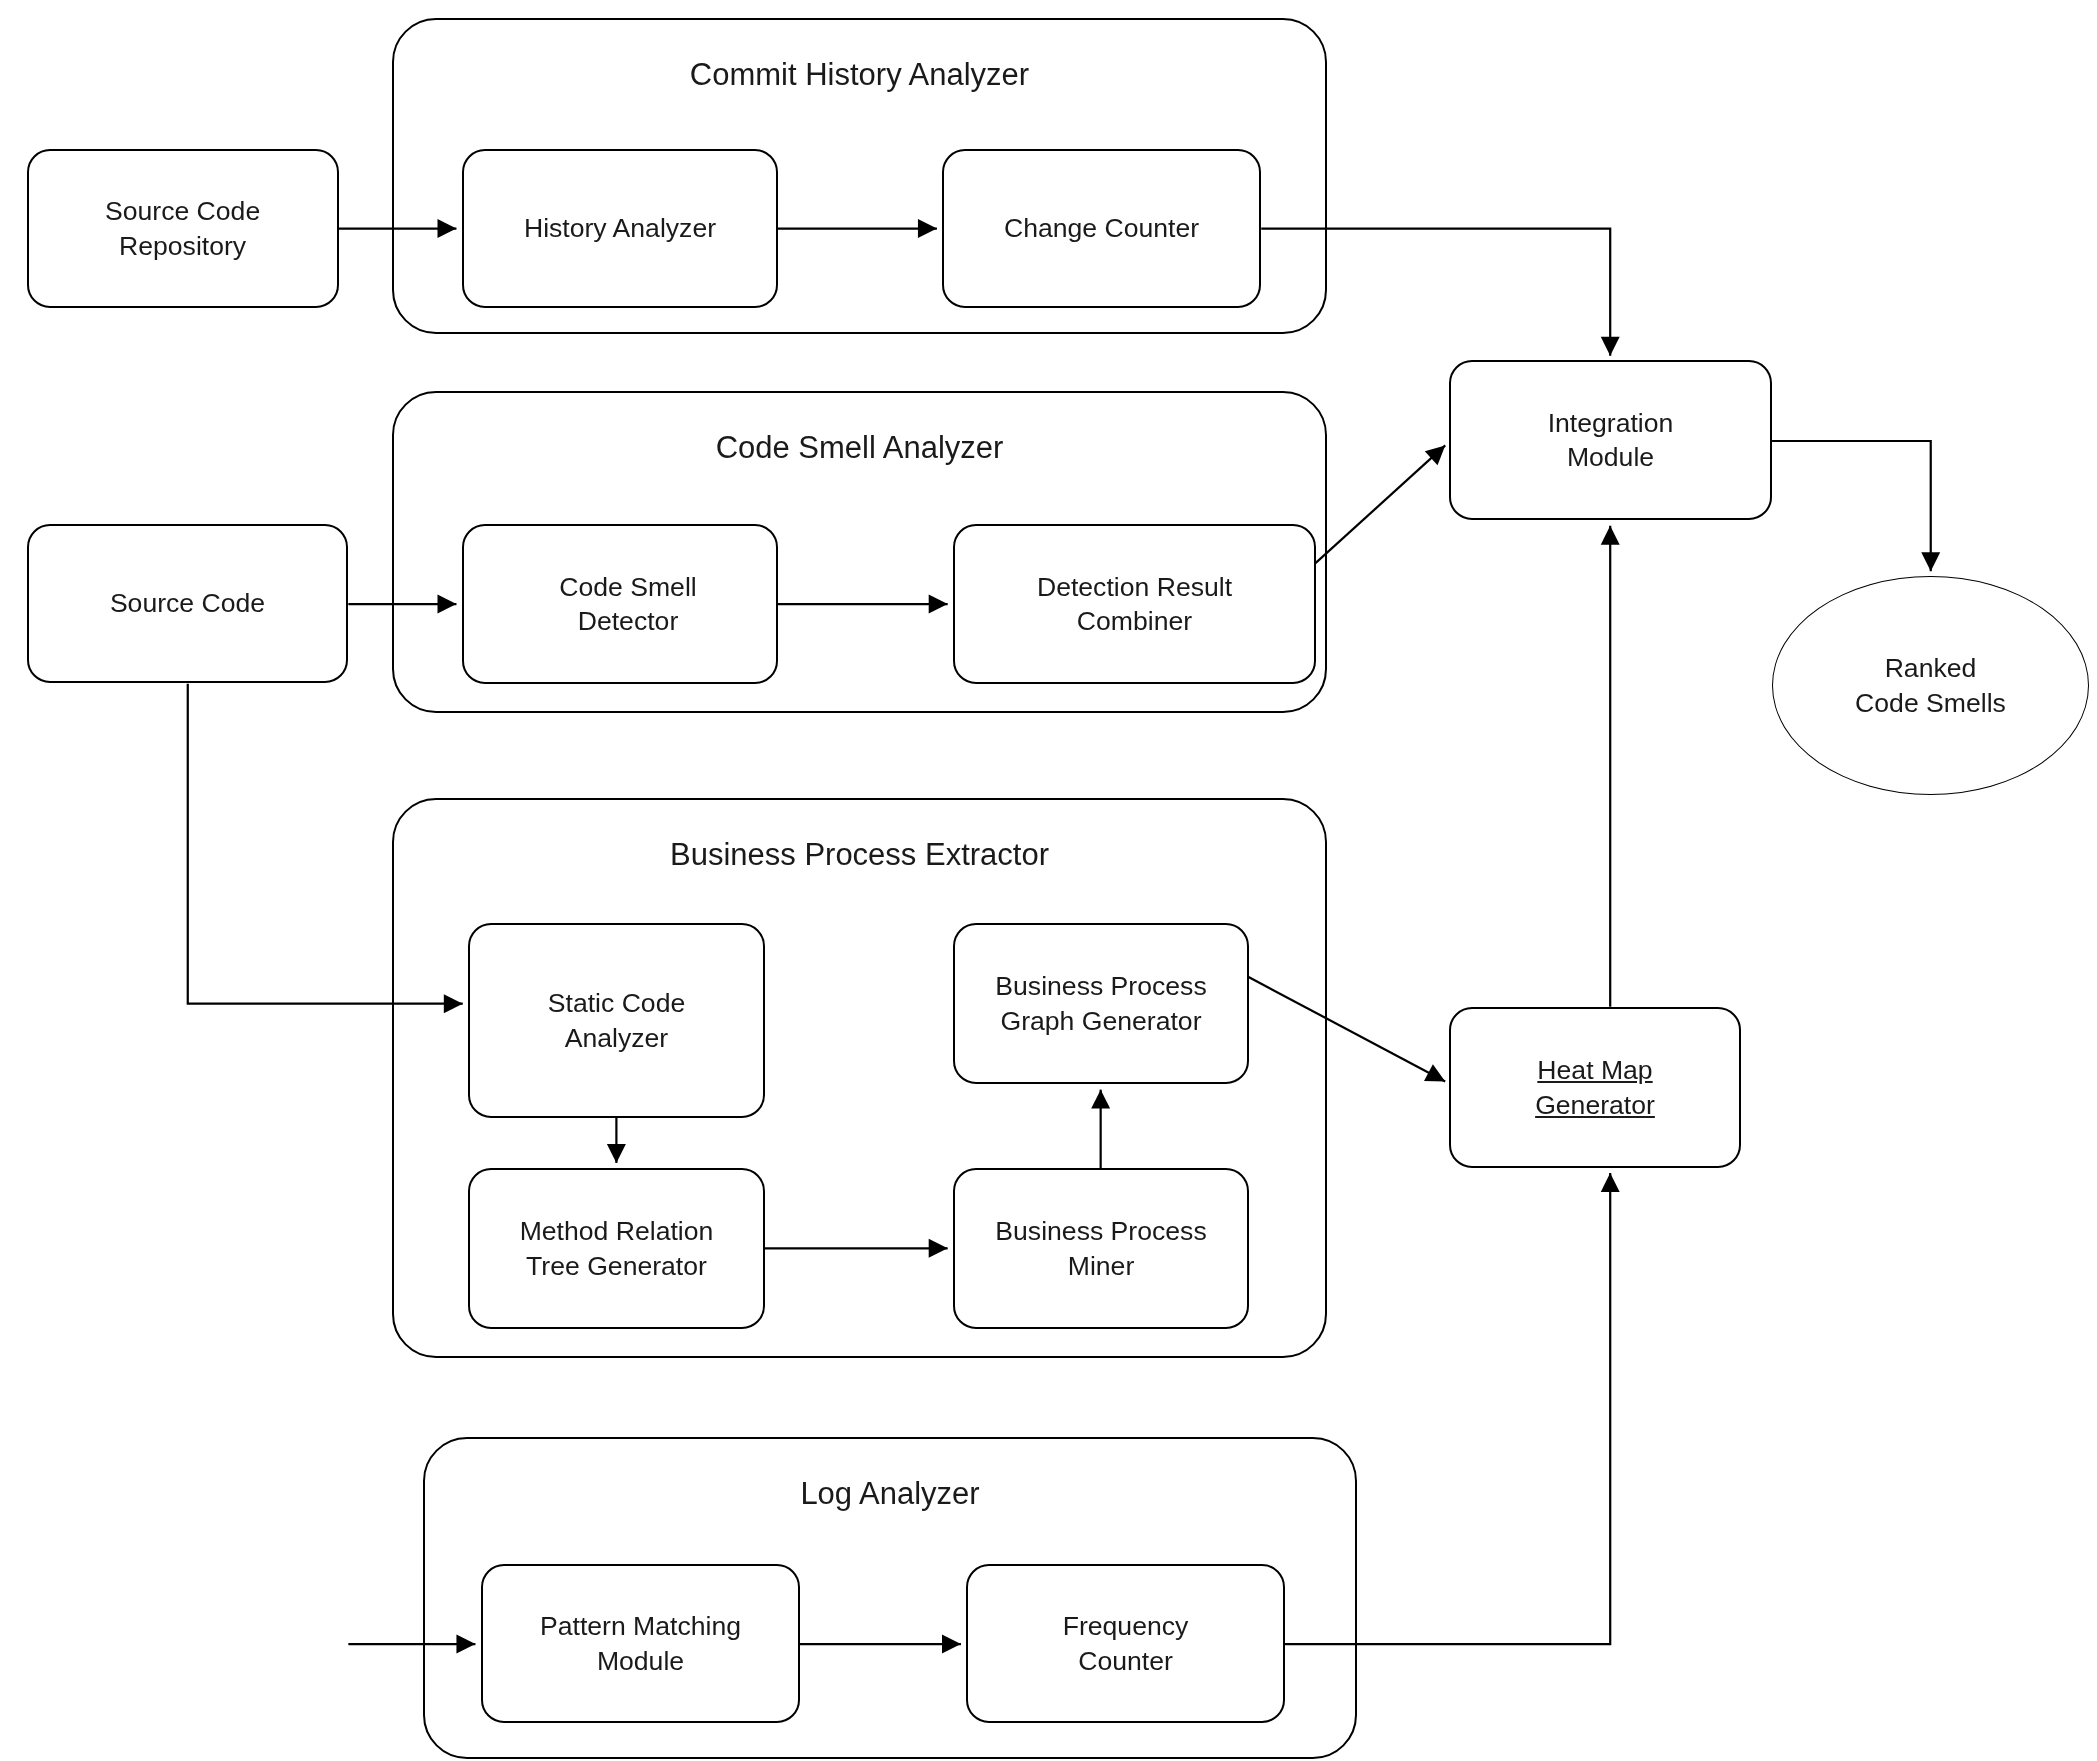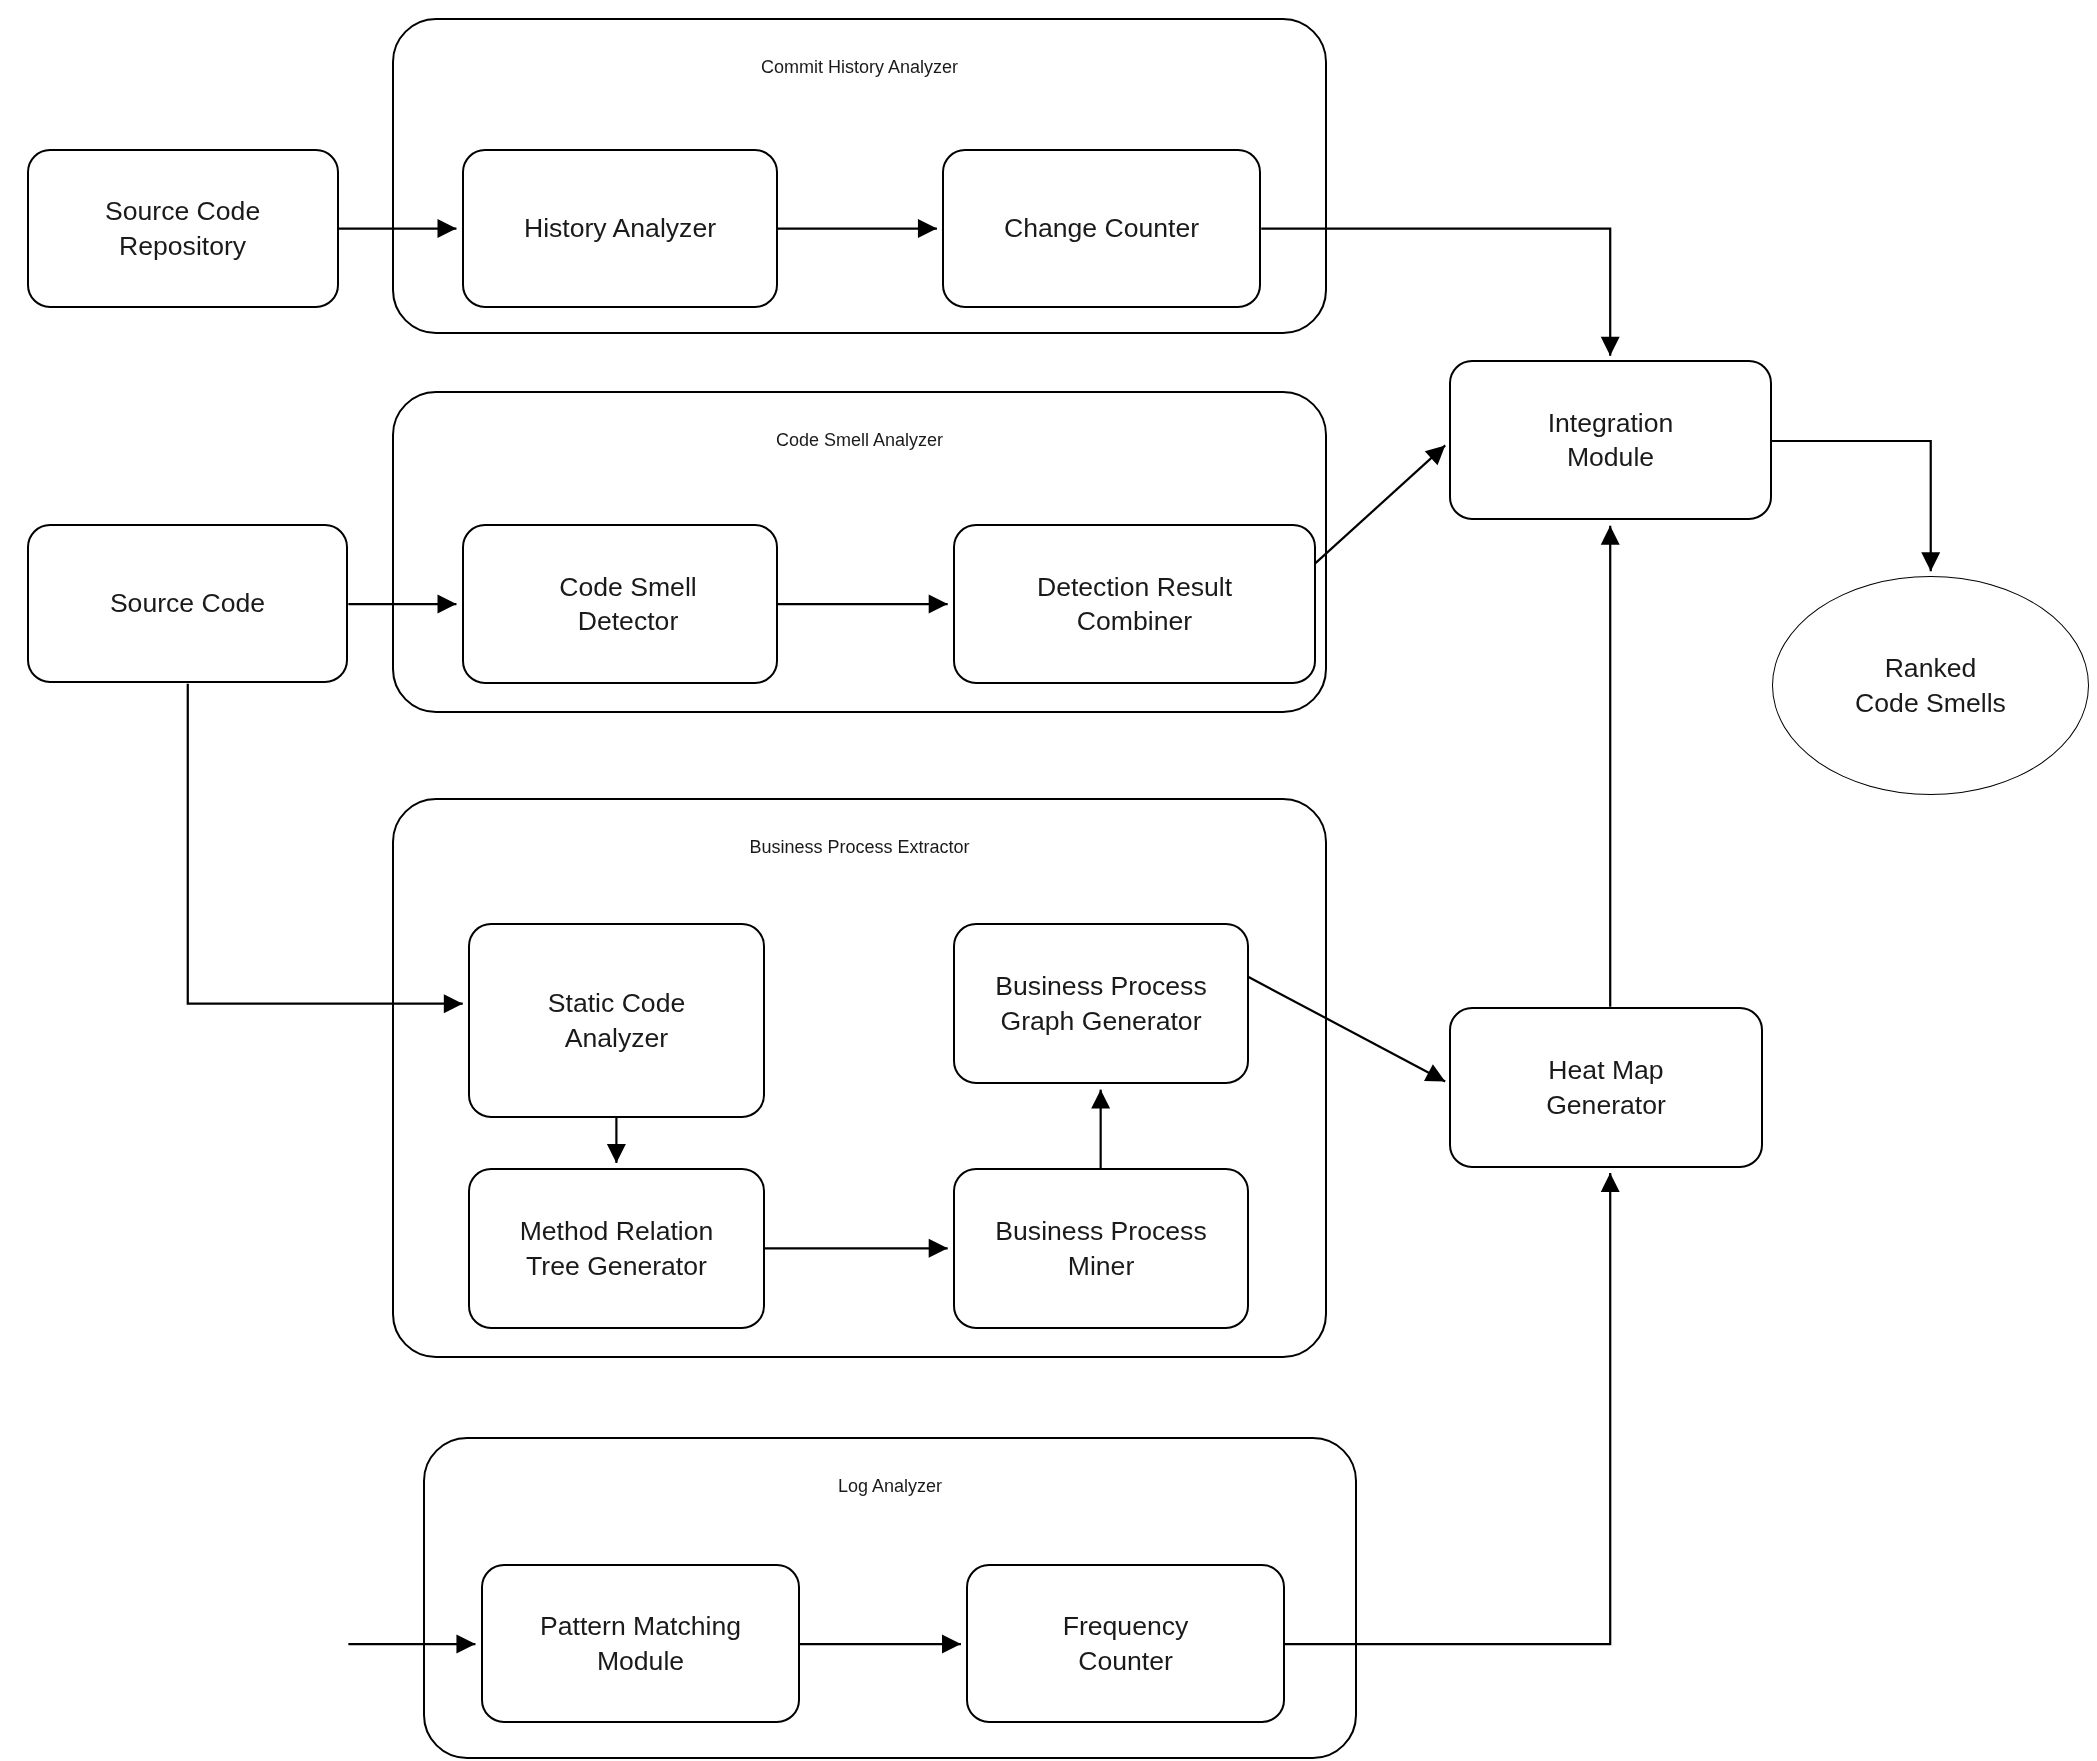--- a/index.html
+++ b/index.html
@@ -23,21 +23,21 @@
     border-radius: 44px;
     background: #ffffff;
     z-index: 0;
     box-sizing: border-box;
   }
   .group-title {
     position: absolute;
     left: 0; right: 0;
     top: 37px;
     text-align: center;
-    font-size: 18px;
+    font-size: 31px;
     color: #1a1a1a;
     white-space: pre-line;
   }
   .node {
     position: absolute;
     border: 2.5px solid #000000;
     border-radius: 23px;
     background: #ffffff;
     z-index: 2;
     box-sizing: border-box;
@@ -127,21 +127,21 @@
 
   <div class="node" style="left:953px; top:923px; width:296px; height:161px;">Business Process
 Graph Generator</div>
 
   <div class="node" style="left:468px; top:1168px; width:297px; height:161px;">Method Relation
 Tree Generator</div>
 
   <div class="node" style="left:953px; top:1168px; width:296px; height:161px;">Business Process
 Miner</div>
 
-  <div class="node" style="left:1449px; top:1007px; width:314px; height:161px;">Heat Map
+  <div class="node" style="left:1449px; top:1007px; width:292px; height:161px;text-decoration:underline;">Heat Map
 Generator</div>
 
 
   <div class="node" style="left:481px; top:1564px; width:319px; height:159px;">Pattern Matching
 Module</div>
 
   <div class="node" style="left:966px; top:1564px; width:319px; height:159px;">Frequency
 Counter</div>
 
 </div>

